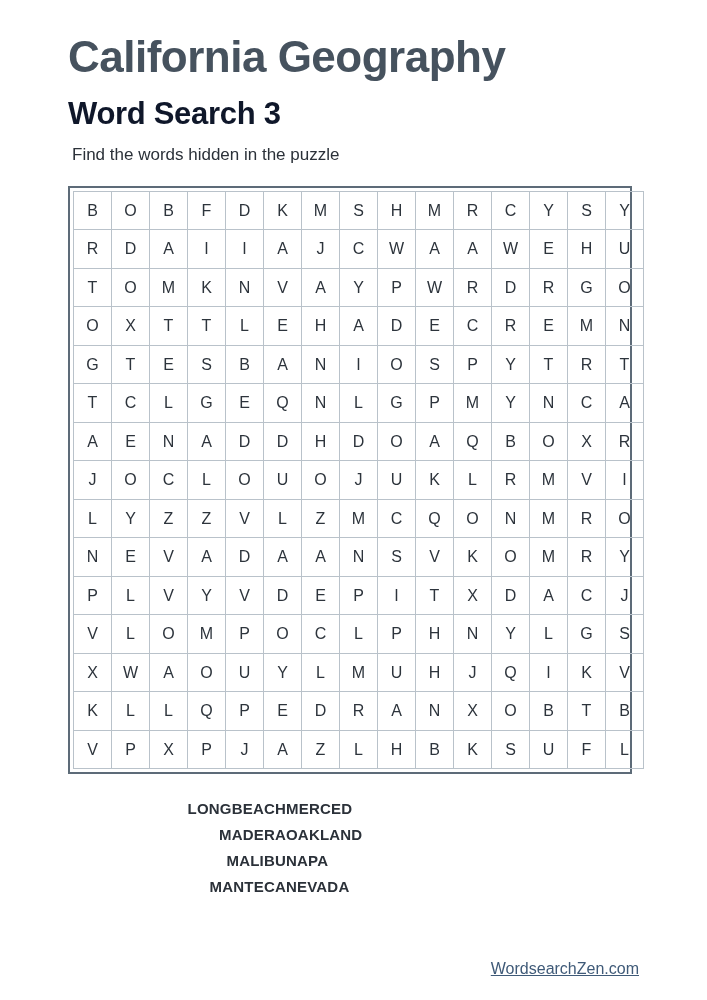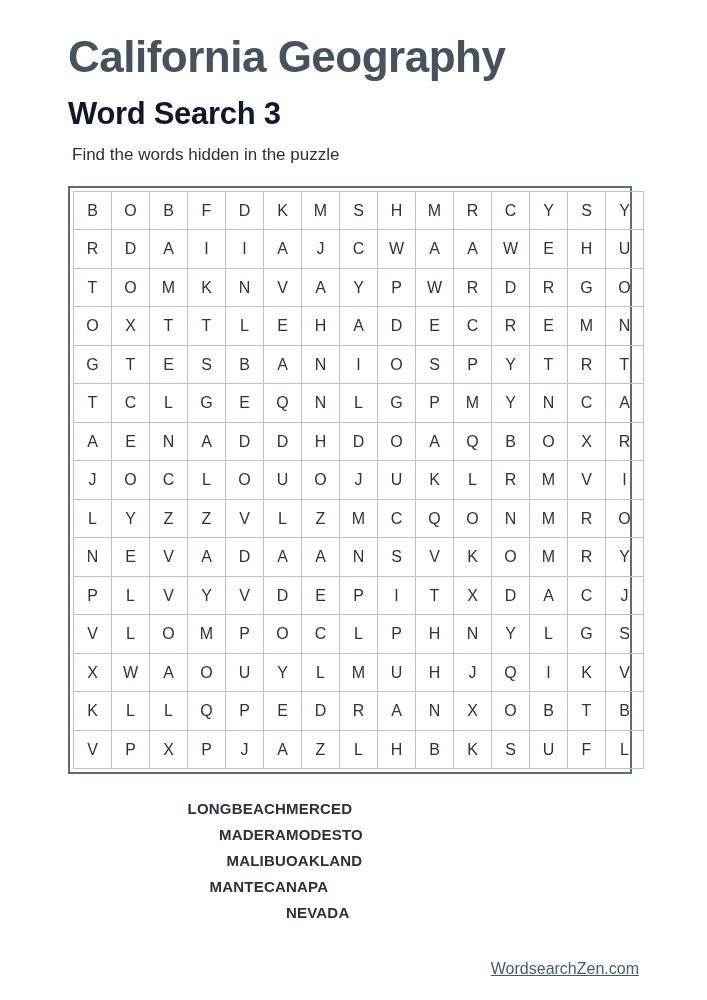--- a/index.html
+++ b/index.html
@@ -373,21 +373,20 @@
 
   <div class="words">
     <div class="words-col c1">
       <div class="word">LONGBEACH</div>
       <div class="word">MADERA</div>
       <div class="word">MALIBU</div>
       <div class="word">MANTECA</div>
     </div>
     <div class="words-col c2">
       <div class="word">MERCED</div>
-      <div class="word">MODESTO</div>
       <div class="word">OAKLAND</div>
       <div class="word">NAPA</div>
       <div class="word">NEVADA</div>
     </div>
   </div>
 
   <a class="footer" href="#">WordsearchZen.com</a>
 </div>
 
 </body></html>

